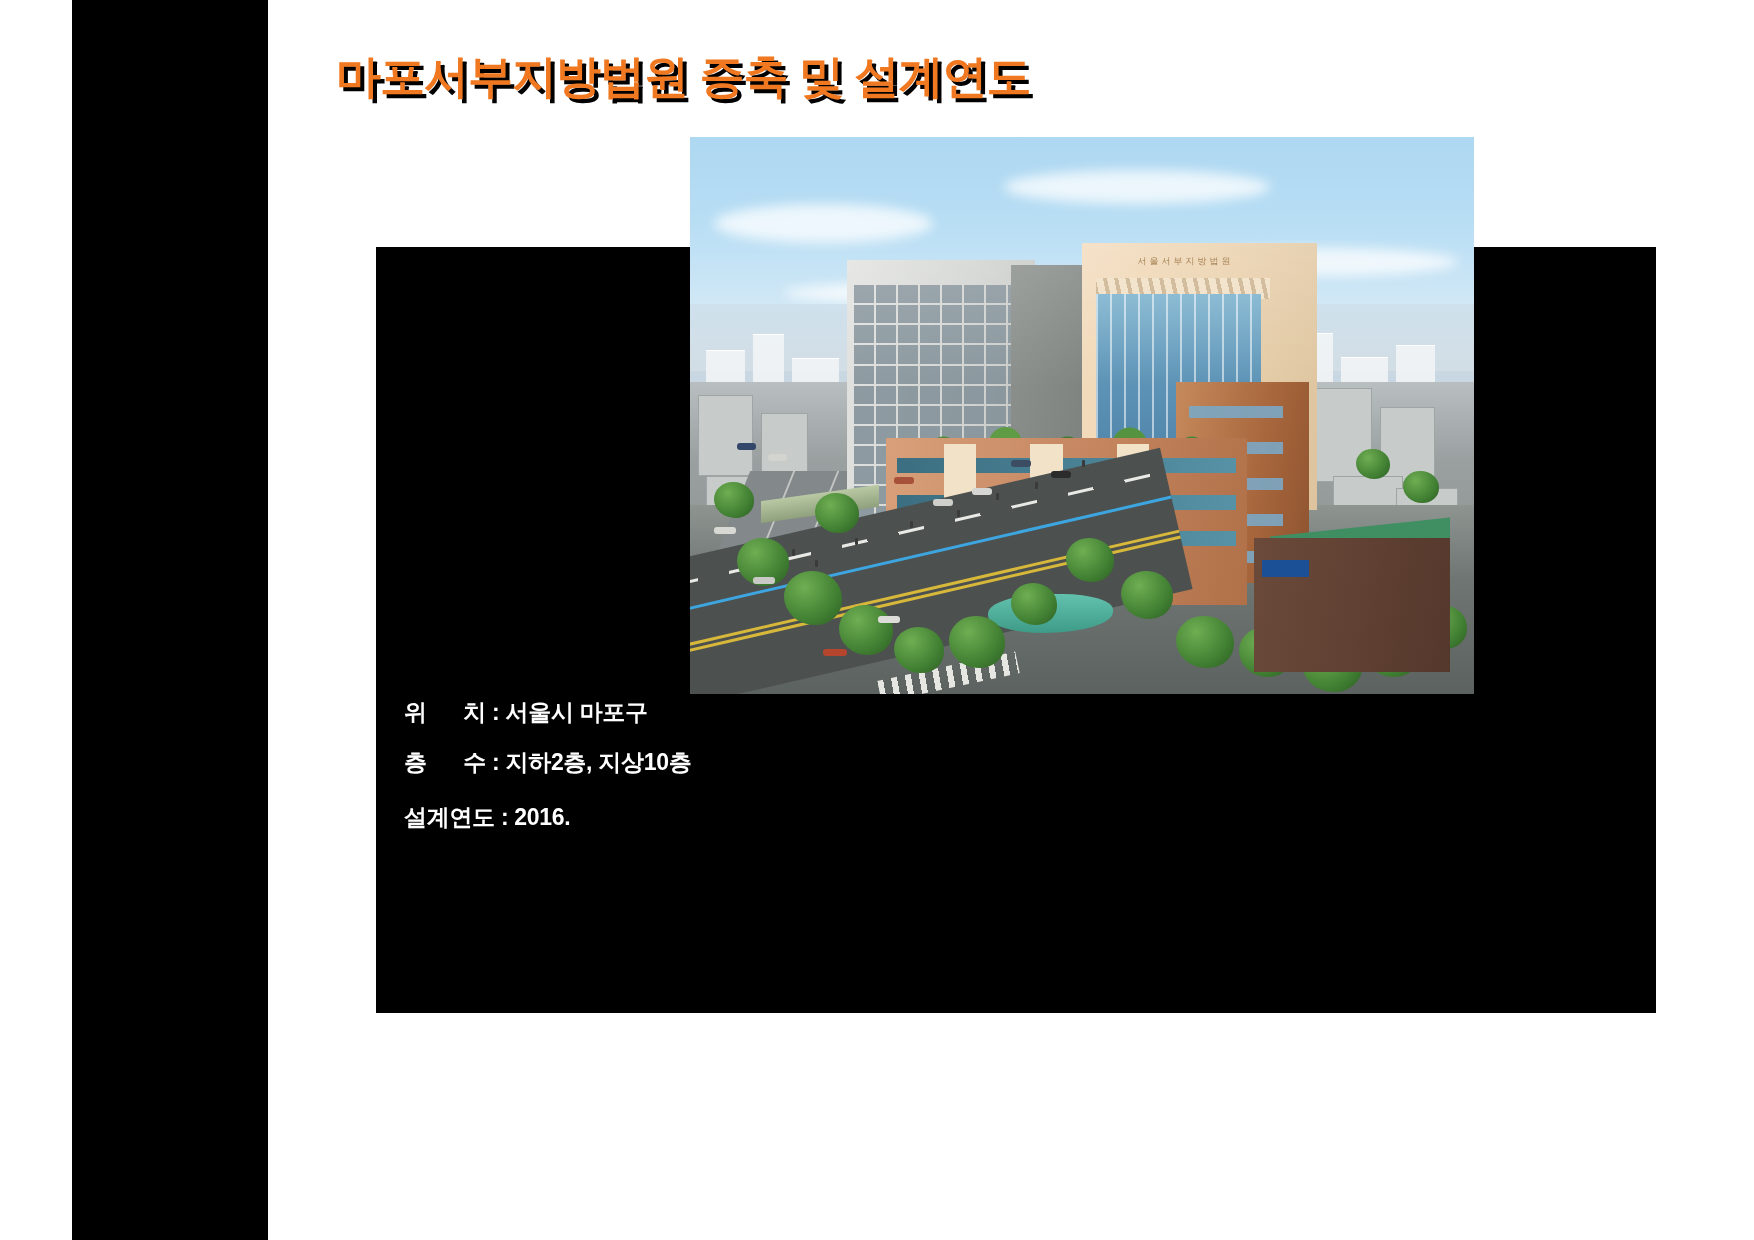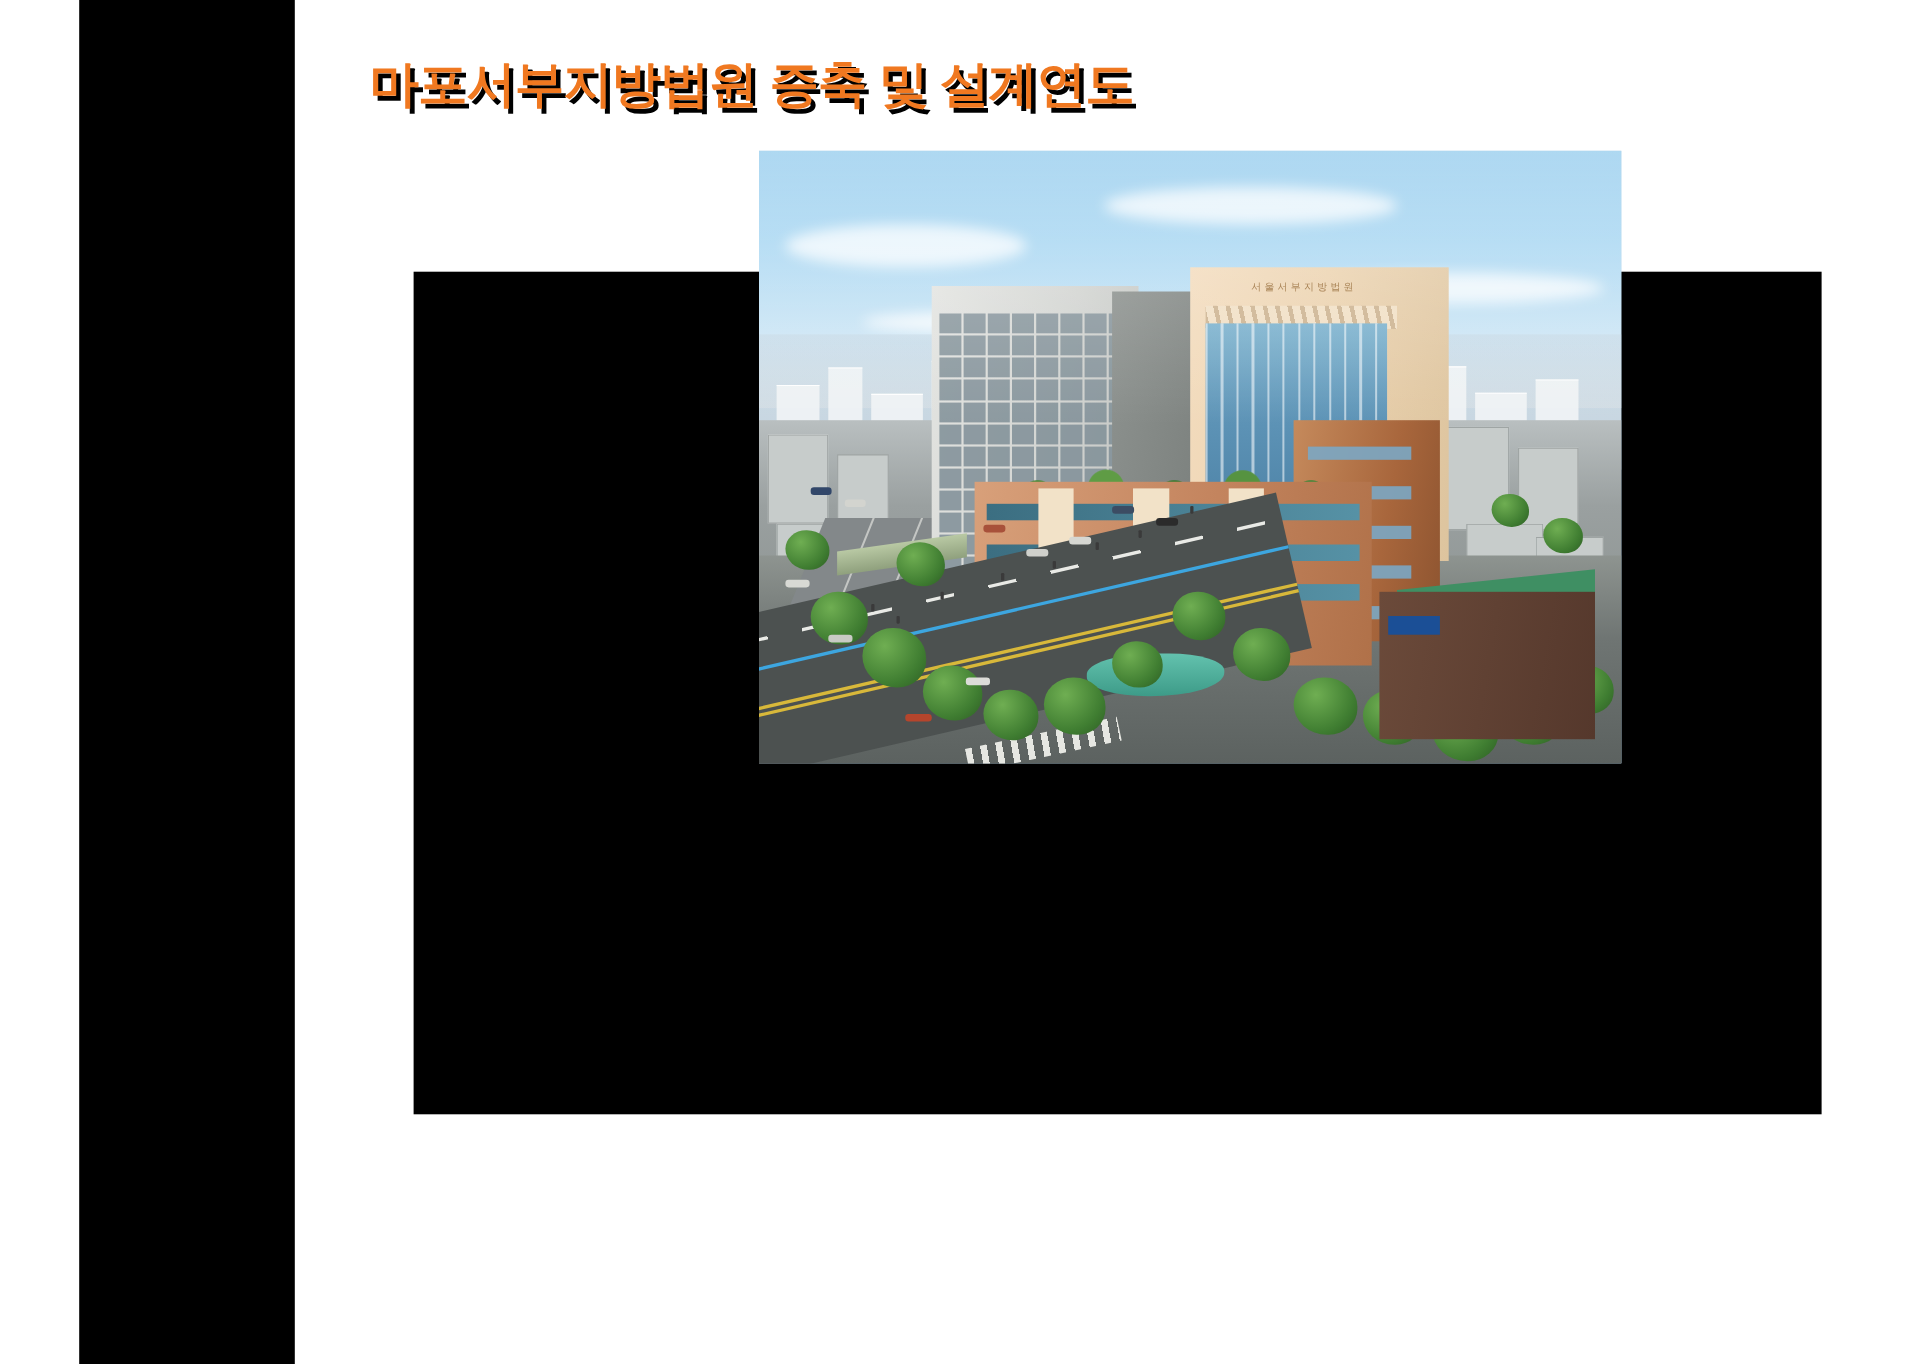--- a/index.html
+++ b/index.html
@@ -594,13 +594,16 @@
     <div class="person" style="left:34%;top:67%"></div>
     <div class="person" style="left:39%;top:64%"></div>
     <div class="person" style="left:44%;top:62%"></div>
     <div class="person" style="left:50%;top:58%"></div>
 
     <div class="haze"></div>
   </div>
 </div>
 
 <div class="spec-list">
+  <div class="spec-line">위      치 : 서울시 마포구</div>
+  <div class="spec-line gap-extra">층      수 : 지하2층, 지상10층</div>
+  <div class="spec-line">설계연도 : 2016.</div>
 </div>
 
 </body></html>

